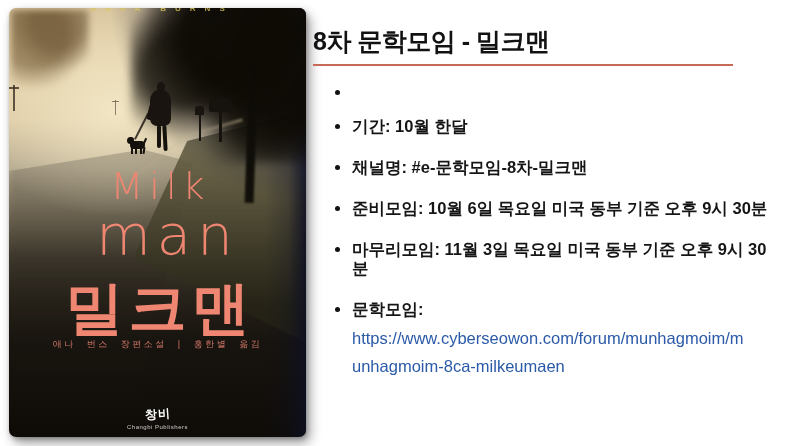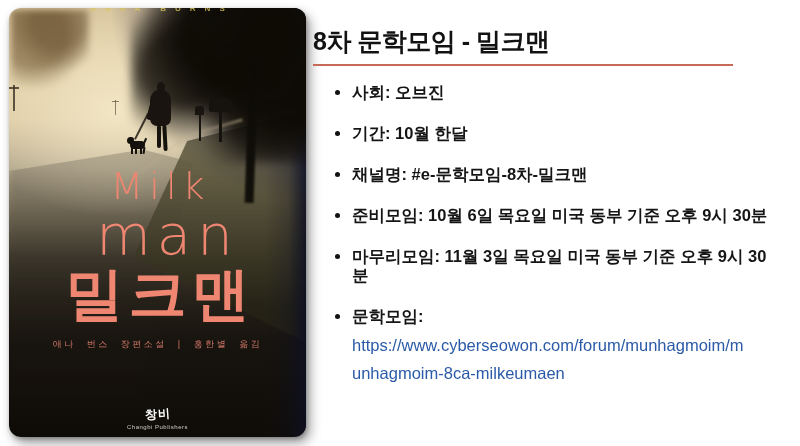--- a/index.html
+++ b/index.html
@@ -12,21 +12,21 @@
   html,body{margin:0;padding:0;}
   body{
     width:800px;height:446px;position:relative;overflow:hidden;
     background:#ffffff;
     font-family:"Liberation Sans","DejaVu Sans",sans-serif;
   }
 
   
   .cover{
     position:absolute;left:9px;top:8px;width:297px;height:429px;
-    border-radius:12px;overflow:hidden;
+    border-radius:7px;overflow:hidden;
     box-shadow:4px 6px 12px rgba(0,0,0,0.38),1px 2px 4px rgba(0,0,0,0.25);
     background:linear-gradient(180deg,
       #d8c59e 0%,#e3d1a9 14%,#dccaa4 26%,#b5a98f 37%,
       #756c58 48%,#403a2e 58%,#262119 68%,#17130e 78%,#0f0c08 100%);
   }
   .cover .layer{position:absolute;inset:0;}
   .fog{background:radial-gradient(ellipse 75% 38% at 36% 24%,rgba(243,231,198,0.95),rgba(243,231,198,0) 65%);}
   .tint{background:
       radial-gradient(circle at 102% -2%,rgba(25,28,60,0.95) 0 12%,rgba(25,28,60,0) 38%),
       linear-gradient(270deg,rgba(14,16,34,0.9) 0%,rgba(14,16,34,0.25) 6%,rgba(14,16,34,0) 14%);}
@@ -76,21 +76,21 @@
 
   .mailbox-big{position:absolute;left:200px;top:90px;width:24px;height:14px;background:#16120d;border-radius:7px 7px 2px 2px;}
   .mailbox-big-post{position:absolute;left:210px;top:104px;width:3px;height:30px;background:#16120d;}
   .mailbox-small{position:absolute;left:186px;top:98px;width:9px;height:9px;background:#181410;border-radius:3px 3px 0 0;}
   .mailbox-small-post{position:absolute;left:190px;top:107px;width:2px;height:26px;background:#181410;}
 
   .cover-text{position:absolute;left:0;right:0;text-align:center;color:var(--cover-coral);}
   .author-top{top:-4px;font-size:8px;font-weight:bold;letter-spacing:9px;color:rgba(217,197,87,0.8);padding-left:9px;}
   .t-milk{top:156px;font-size:38px;font-weight:200;letter-spacing:6px;padding-left:6px;font-family:"DejaVu Sans",sans-serif;}
   .t-man{top:199px;font-size:56px;font-weight:200;letter-spacing:6px;line-height:1;padding-left:20px;font-family:"DejaVu Sans",sans-serif;}
-  .t-ko{top:254px;font-size:58px;font-weight:800;letter-spacing:5px;line-height:1.1;padding-left:5px;}
+  .t-ko{top:268px;font-size:58px;font-weight:800;letter-spacing:5px;line-height:1.1;padding-left:5px;}
   .t-byline{top:330px;font-size:9px;letter-spacing:2.5px;word-spacing:6px;color:#cf7767;}
   .pub{position:absolute;left:0;right:0;bottom:7px;text-align:center;}
   .pub .logo{display:inline-block;color:#ffffff;font-size:12px;font-weight:bold;letter-spacing:1px;transform:rotate(-4deg);}
   .pub .pubname{display:block;color:rgba(230,230,230,0.85);font-size:6px;letter-spacing:0.5px;margin-top:1px;}
 
   
   .panel{position:absolute;left:313px;top:26px;width:460px;color:var(--text-dark);}
   .panel h1{margin:0;font-size:25px;line-height:30px;font-weight:bold;letter-spacing:-0.5px;color:#121212;}
   .rule{margin-top:8px;width:420px;height:2px;background:var(--accent-rule);}
   .panel ul{list-style:none;margin:17px 0 0;padding:0 0 0 22px;}
@@ -148,21 +148,20 @@
     <span class="pubname">Changbi Publishers</span>
   </div>
 </div>
 
 <div class="panel">
   <h1>8차 문학모임 - 밀크맨</h1>
   <div class="rule"></div>
   <ul>
     <li>
       <span class="dot"></span>
-      <span>사회: 오브진</span>
     </li>
     <li>
       <span class="dot"></span>
       <span>기간: 10월 한달</span>
     </li>
     <li>
       <span class="dot"></span>
       <span>채널명: #e-문학모임-8차-밀크맨</span>
     </li>
     <li>

